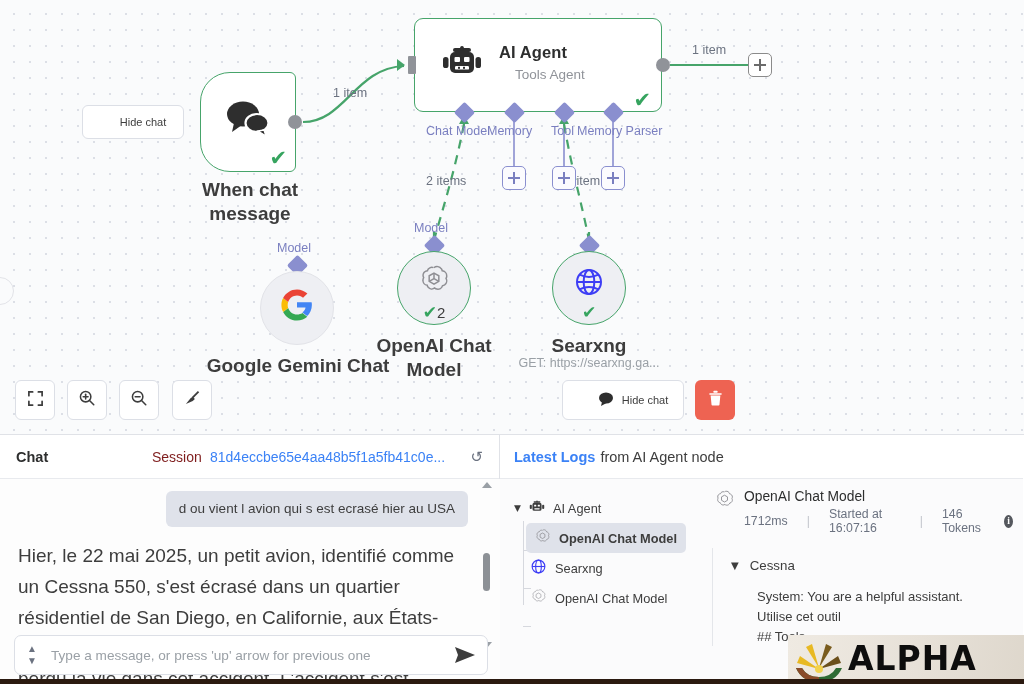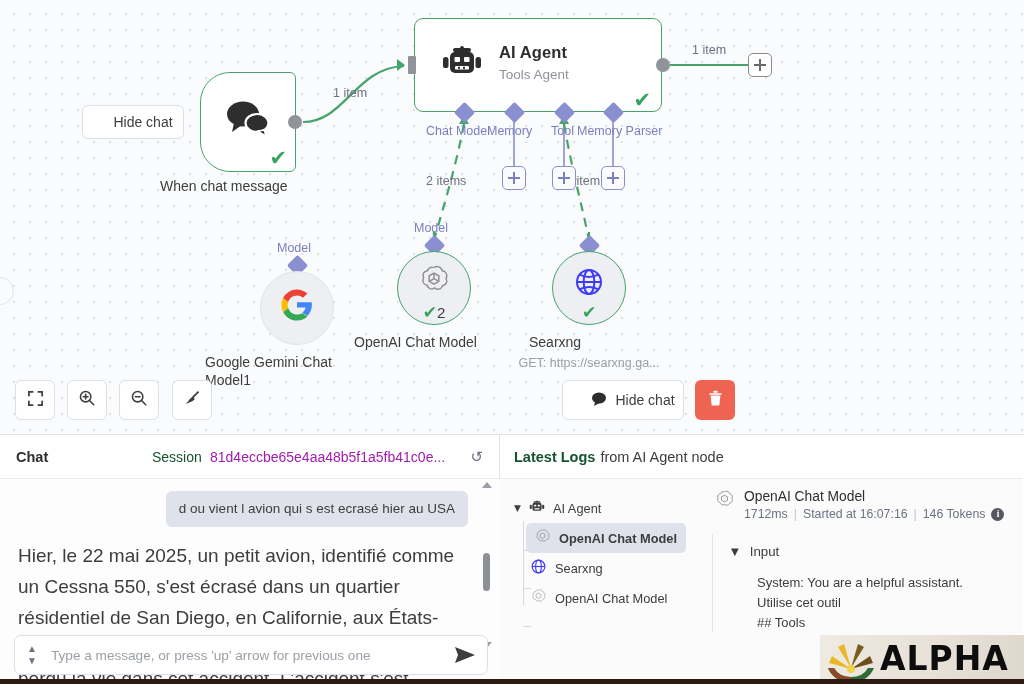--- a/index.html
+++ b/index.html
@@ -33,34 +33,34 @@
     position:absolute;left:50%;top:48%;transform:translate(-50%,-50%);
   }
   .node-check{
     position:absolute;right:8px;bottom:2px;color:#36a45f;font-size:21px;line-height:1;
     font-family:"DejaVu Sans", sans-serif;
   }
   .node-out-dot{
     position:absolute;width:14px;height:14px;border-radius:50%;background:#909399;
   }
   .node-caption{
-    position:absolute;text-align:left;font-size:14px;color:#3d3d3d;line-height:1.25;
+    position:absolute;text-align:center;font-size:19px;color:#3d3d3d;line-height:1.25;font-weight:bold;
   }
 
   
   .node-agent{
     position:absolute;left:414px;top:18px;width:248px;height:94px;
     background:#fff;border:1.4px solid #46a46a;border-radius:9px;box-sizing:border-box;
   }
   .agent-icon{position:absolute;left:26px;top:50%;transform:translateY(-50%);}
   .agent-title{
     position:absolute;left:84px;top:24px;font-size:16.5px;font-weight:700;color:#2d2e2e;letter-spacing:.1px;
   }
   .agent-sub{
-    position:absolute;left:84px;top:48px;font-size:13.5px;color:#909399;
+    position:absolute;left:100px;top:48px;font-size:13.5px;color:#909399;
   }
   .agent-in-port{
     position:absolute;left:-7px;top:50%;transform:translateY(-50%);
     width:8px;height:18px;background:#909399;border-radius:1px;
   }
   .agent-in-arrow{
     position:absolute;left:-18px;top:50%;transform:translateY(-50%);
     width:0;height:0;border-left:8px solid #46a46a;border-top:6px solid transparent;border-bottom:6px solid transparent;
   }
 
@@ -107,21 +107,21 @@
   }
 
   .edge-label{
     position:absolute;font-size:12.5px;color:#6b7280;white-space:nowrap;
   }
 
   
   .btn-light{
     position:absolute;background:#fff;border:1px solid #dcdfe6;border-radius:6px;
     box-sizing:border-box;display:flex;align-items:center;justify-content:center;
-    gap:8px;font-size:14px;color:#3d3d3d;padding-left:20px;
+    gap:8px;font-size:11px;color:#3d3d3d;padding-left:20px;
   }
   .half-circle{
     position:absolute;left:-14px;top:277px;width:28px;height:28px;border-radius:50%;
     background:#fafbfc;border:1px solid #e2e3e8;box-sizing:border-box;
   }
 
   
   .tool-btn{
     position:absolute;width:40px;height:40px;background:#fff;border:1px solid #dcdfe6;
     border-radius:6px;box-sizing:border-box;display:flex;align-items:center;justify-content:center;
@@ -137,22 +137,22 @@
     border-top:1px solid #e0e2e7;display:flex;
   }
   .panel-chat{width:500px;height:250px;border-right:1px solid #e0e2e7;position:relative;box-sizing:border-box;}
   .panel-logs{width:523px;height:250px;position:relative;box-sizing:border-box;}
 
   .chat-head{
     height:44px;border-bottom:1px solid #e8eaee;display:flex;align-items:center;
     padding:0 16px;box-sizing:border-box;position:relative;background:#fff;
   }
   .chat-head .title{font-size:14.5px;font-weight:700;color:#2d2e2e;}
-  .chat-head .sess-label{position:absolute;left:152px;font-size:14px;color:#14532d;}
-  .chat-head .sess-val{position:absolute;left:210px;font-size:14px;color:#a21caf;}
+  .chat-head .sess-label{position:absolute;left:152px;font-size:14px;color:#7f1d1d;}
+  .chat-head .sess-val{position:absolute;left:210px;font-size:14px;color:#3b82f6;}
   .chat-head .refresh{position:absolute;right:16px;font-size:15px;color:#6b7280;font-family:"DejaVu Sans",sans-serif;}
 
   .chat-body{position:absolute;left:0;top:44px;width:500px;height:206px;background:#fdfdfd;overflow:hidden;}
   .msg-user{
     position:absolute;right:32px;top:12px;max-width:300px;background:#dfe2ea;color:#3d3d3d;
     border-radius:6px;padding:9px 13px;font-size:13.5px;line-height:1.35;
   }
   .msg-bot{
     position:absolute;left:18px;top:62px;width:450px;font-size:19px;line-height:1.62;color:#3d3d3d;
   }
@@ -172,53 +172,53 @@
   .composer input{
     flex:1;border:0;outline:0;font-size:13.6px;color:#3d3d3d;font-family:"Liberation Sans",sans-serif;background:transparent;
   }
   .composer input::placeholder{color:#9aa0a6;}
   .composer .send{width:44px;display:flex;align-items:center;justify-content:center;}
 
   .logs-head{
     height:44px;border-bottom:1px solid #e8eaee;display:flex;align-items:center;padding:0 14px;
     box-sizing:border-box;font-size:14.5px;color:#3d3d3d;background:#fff;
   }
-  .logs-head b{font-weight:700;color:#14532d;margin-right:5px;}
+  .logs-head b{font-weight:700;color:#3b82f6;margin-right:5px;}
   .logs-body{position:absolute;left:0;top:44px;width:523px;height:206px;display:flex;background:#fbfbfc;}
   .logs-tree{width:200px;padding:14px 0 0 0;box-sizing:border-box;position:relative;}
   .tree-row{
     display:flex;align-items:center;gap:8px;height:30px;padding-left:14px;box-sizing:border-box;
     font-size:12.8px;color:#3d3d3d;position:relative;
   }
   .tree-row.child{padding-left:30px;}
   .tree-row.sel{background:#dfe2ea;border-radius:5px;margin:0 14px 0 26px;padding-left:8px;font-weight:700;}
   .tree-row .chev{font-size:9px;color:#3d3d3d;font-family:"DejaVu Sans",sans-serif;}
   .tree-line{position:absolute;left:23px;top:42px;width:1px;height:84px;background:#d6d8de;}
   .tree-tick{position:absolute;left:23px;width:8px;height:1px;background:#d6d8de;}
 
   .logs-detail{flex:1;padding:10px 10px 0 8px;box-sizing:border-box;position:relative;}
   .detail-head{display:flex;gap:9px;align-items:flex-start;padding-left:6px;}
   .detail-title{font-size:13.8px;color:#2d2e2e;}
-  .detail-meta{font-size:12.3px;color:#6b7280;margin-top:3px;display:flex;align-items:center;gap:6px;}
+  .detail-meta{font-size:12.3px;color:#6b7280;margin-top:3px;display:flex;align-items:center;gap:19px;}
   .detail-meta .sep{color:#c3c6cc;}
   .info-dot{
     display:inline-block;width:13px;height:13px;border-radius:50%;background:#55585e;color:#fff;
     font-size:9.5px;line-height:13px;text-align:center;font-weight:700;font-family:"Liberation Serif",serif;
   }
   .detail-card{
     margin-top:13px;margin-left:4px;border-left:1px solid #e4e6ea;padding:10px 0 0 18px;
   }
   .detail-card .sect{display:flex;align-items:center;gap:11px;font-size:13.3px;color:#3d3d3d;}
   .detail-card .sect .chev{font-size:10px;color:#3d3d3d;font-family:"DejaVu Sans",sans-serif;}
   .detail-pre{
     margin-top:14px;margin-left:26px;font-size:13px;line-height:1.52;color:#3d3d3d;white-space:pre-line;
   }
 
   .watermark{
-    position:absolute;right:0;bottom:0;width:204px;height:49px;overflow:hidden;
+    position:absolute;right:0;bottom:0;width:236px;height:49px;overflow:hidden;
     background:linear-gradient(100deg,#efeae2 0%,#e7e1d8 55%,#ded7cc 100%);
   }
   .wm-text{
     position:absolute;left:60px;top:4px;font-size:33px;font-weight:700;color:#0d0d0d;
     letter-spacing:1px;font-family:"DejaVu Sans",sans-serif;
   }
   .bottom-strip{position:absolute;left:0;bottom:0;width:1024px;height:5px;background:#2b1a10;}
 </style>
 </head>
 <body>
@@ -322,21 +322,20 @@
         <svg width="34" height="34" viewBox="0 0 48 48">
           <path fill="#4285F4" d="M45 24c0-1.6-.1-2.7-.4-4H24v7.5h12c-.2 2-1.5 5-4.4 7l6.7 5.2C42.2 36 45 30.6 45 24z"></path>
           <path fill="#34A853" d="M24 46c5.9 0 10.9-2 14.5-5.3l-6.9-5.4C29.7 36.6 27.1 37.5 24 37.5c-5.8 0-10.7-3.9-12.5-9.2l-7.1 5.5C8 41.1 15.4 46 24 46z"></path>
           <path fill="#FBBC05" d="M11.5 28.3c-.5-1.4-.7-2.8-.7-4.3s.3-2.9.7-4.3l-7.1-5.5C2.9 17.1 2 20.4 2 24s.9 6.9 2.4 9.8l7.1-5.5z"></path>
           <path fill="#EA4335" d="M24 10.5c4.1 0 6.9 1.8 8.5 3.3l6.2-6C34.9 4.4 29.9 2 24 2 15.4 2 8 6.9 4.4 14.2l7.1 5.5C13.3 14.4 18.2 10.5 24 10.5z"></path>
         </svg>
       </span>
     </div>
     <div class="node-caption" style="left:205px;top:354px;width:186px;">
       <div>Google Gemini Chat</div>
-      <div>Model1</div>
     </div>
 
     <div class="port-label" style="left:414px;top:221px;">Model</div>
     <div class="diamond" style="left:427px;top:238px;"></div>
     <div class="node-circle ok" style="left:397px;top:251px;">
       <span class="glyph" style="top:42%;">
         <svg width="34" height="34" viewBox="0 0 24 24" fill="none" stroke="#8e8e93" stroke-width="1.05">
           <path d="M12 3.2c1.7-1.2 4-.8 5.2.9.3.4.5.9.6 1.4 1.8.2 3.2 1.8 3.2 3.6 0 .6-.2 1.2-.5 1.8.9 1.5.5 3.5-1 4.6-.5.3-1 .5-1.5.6-.5 1.7-2.3 2.7-4 2.3-.6-.1-1.1-.4-1.5-.8-1.4 1.1-3.4.9-4.6-.5-.4-.4-.6-.9-.7-1.4-1.8-.2-3.1-1.8-3-3.6 0-.6.2-1.2.5-1.7-.9-1.6-.4-3.6 1.2-4.5.5-.3 1-.5 1.5-.5C7.8 3.6 10 2.6 11.6 3.3"></path>
           <path d="M12 7.1 15.4 9v3.9L12 14.9 8.6 12.9V9z"></path>
           <path d="M12 7.1v3.9l3.4 2M12 11l-3.4 2"></path>
@@ -536,21 +535,21 @@
                 <span class="sep">|</span>
                 <span>146 Tokens</span>
                 <span class="info-dot">i</span>
               </div>
             </div>
           </div>
 
           <div class="detail-card">
             <div class="sect">
               <span class="chev">▼</span>
-              <span>Input</span>
+              <span>Cessna</span>
             </div>
             <div class="detail-pre">System: You are a helpful assistant.
 Utilise cet outil
 ## Tools</div>
           </div>
         </div>
       </div>
     </div>
   </div>
 

